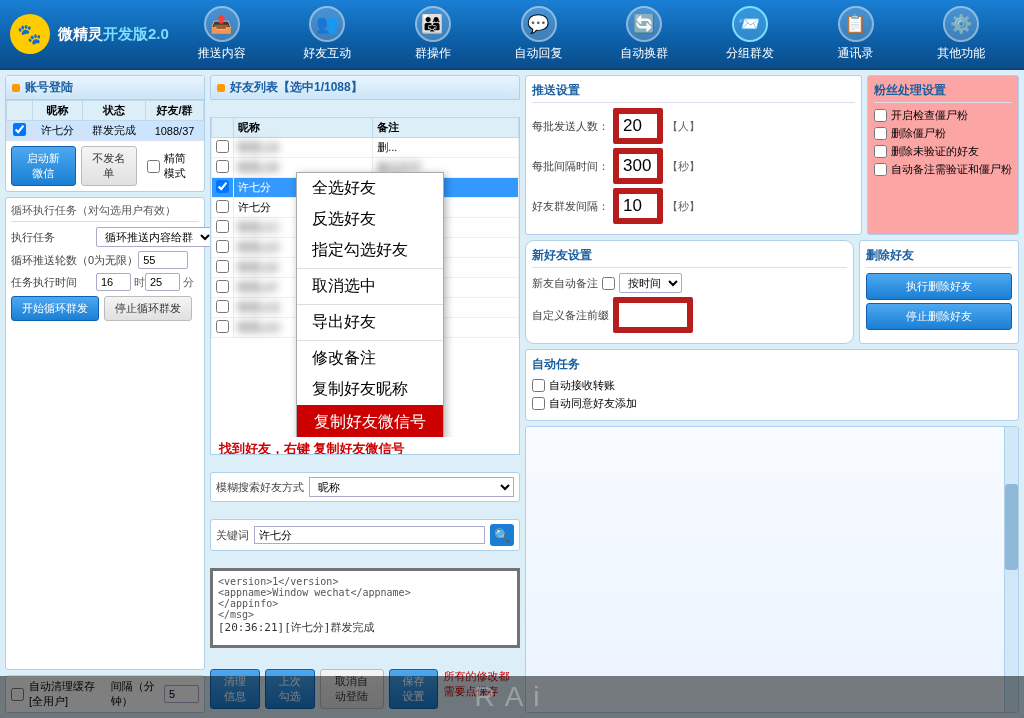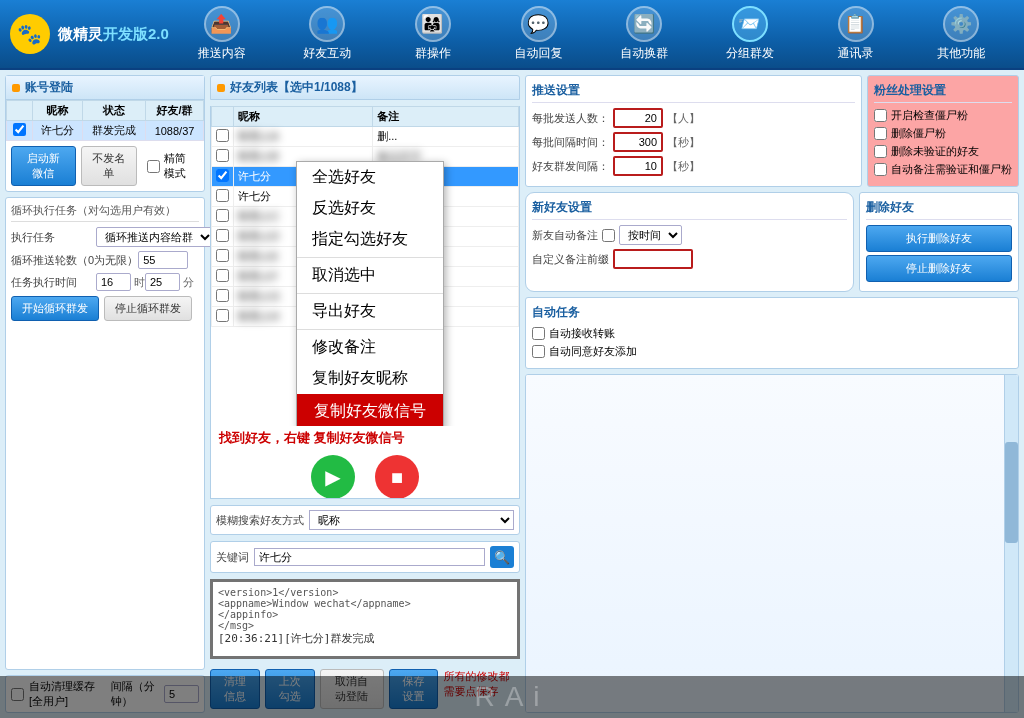--- a/index.html
+++ b/index.html
@@ -214,21 +214,21 @@
       background: white;
       border: 1px solid #b0cfe8;
       border-radius: 3px;
     }
 
     
     .middle-panel {
       width: 310px;
       display: flex;
       flex-direction: column;
-      gap: 6px;
+      gap: 17px;
     }
 
     .friend-list-header {
       background: linear-gradient(180deg, #e8f4ff, #cde5f7);
       border: 1px solid #b0cfe8;
       padding: 3px 6px;
       font-size: 12px;
       color: #1a5fa0;
       font-weight: bold;
       display: flex;
@@ -434,25 +434,25 @@
     .setting-row {
       display: flex;
       align-items: center;
       margin-bottom: 4px;
       font-size: 11px;
       gap: 4px;
     }
     .setting-label { color: #444; white-space: nowrap; }
     .setting-input {
       width: 50px;
-      border: 2px solid #b91c1c;
+      border: 6px solid #b91c1c;
       padding: 2px 4px;
-      font-size: 11px;
+      font-size: 17px;
       border-radius: 2px;
-      text-align: right;
+      text-align: left;
     }
     .setting-unit { color: #666; }
 
     
     .fan-section {
       background: #fca5a5;
       border: 1px solid #b0cfe8;
       border-radius: 3px;
       padding: 6px;
     }

